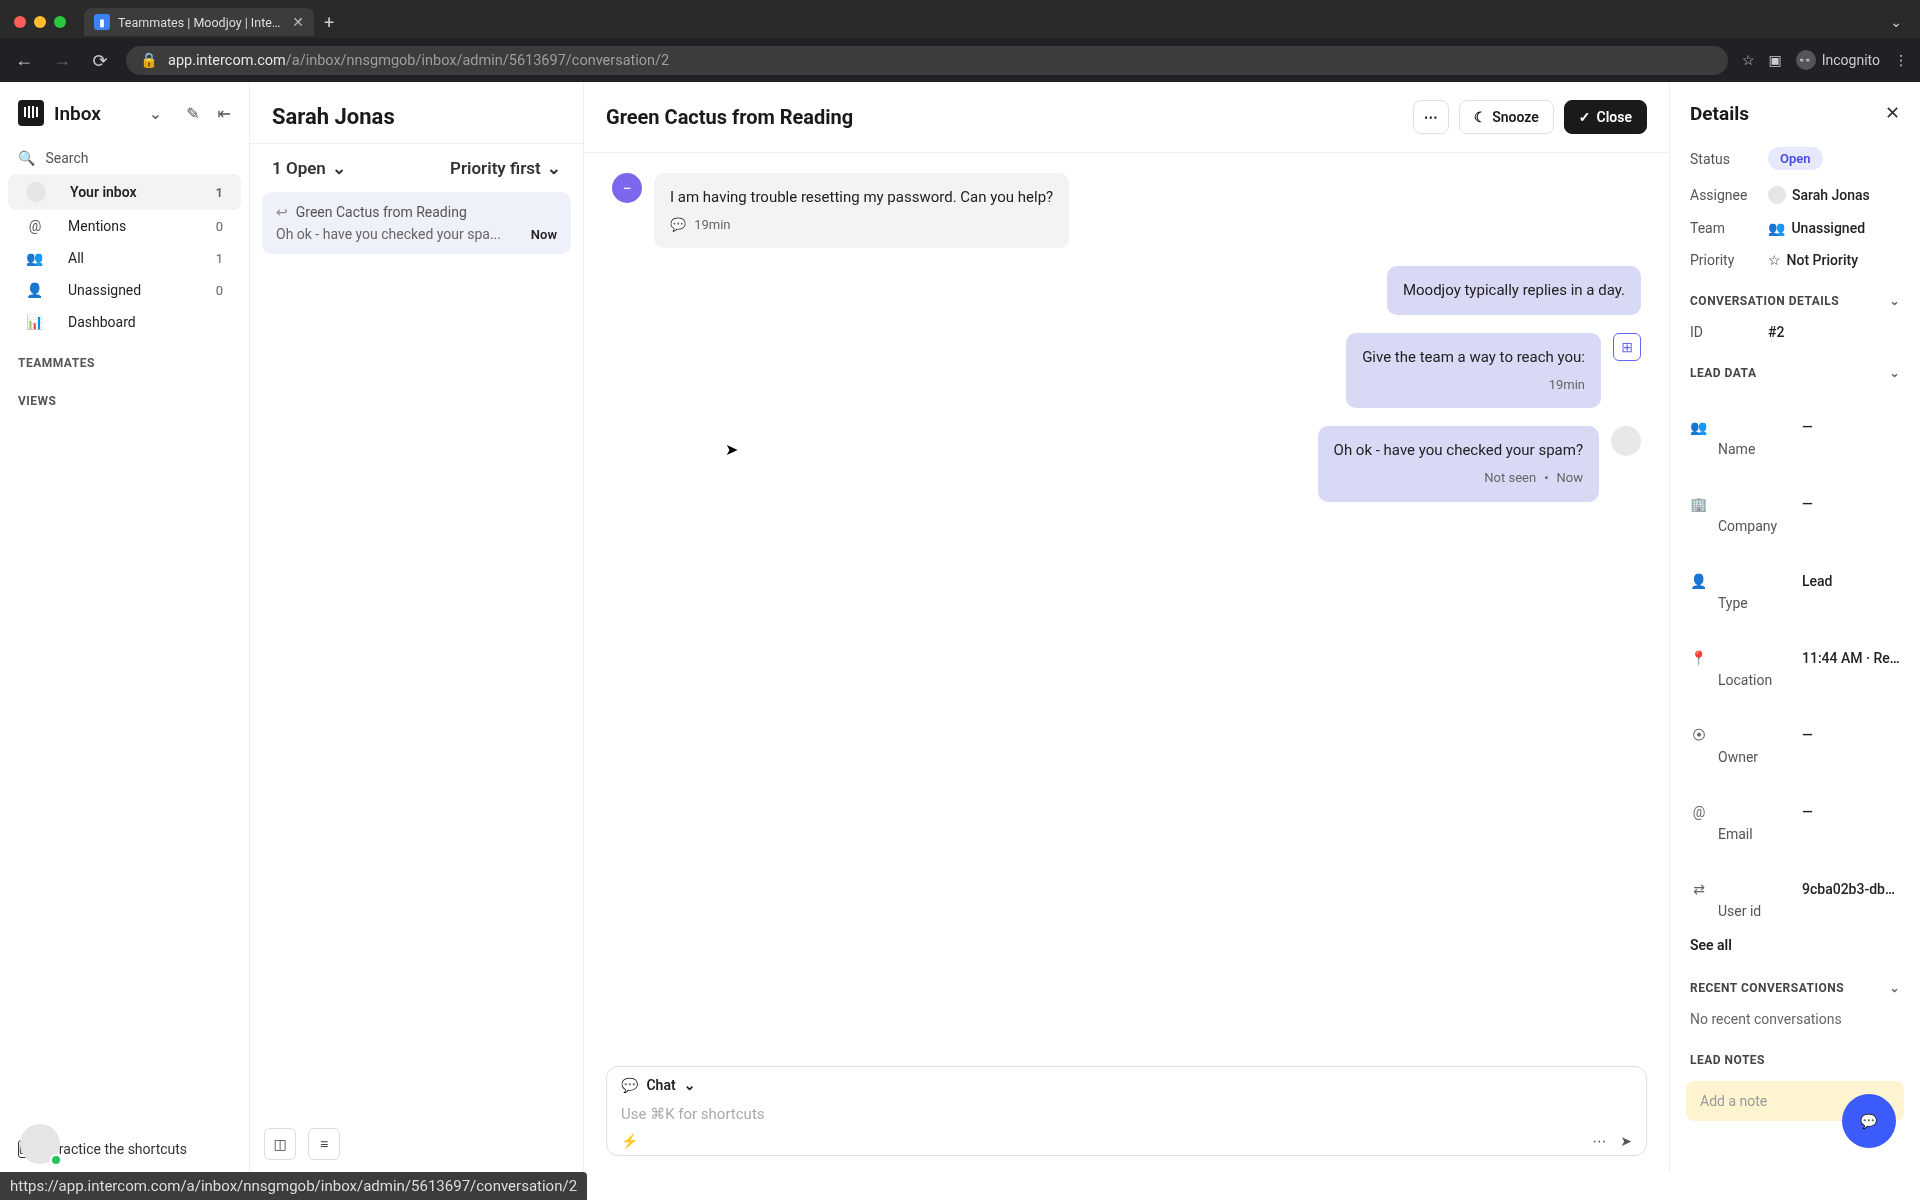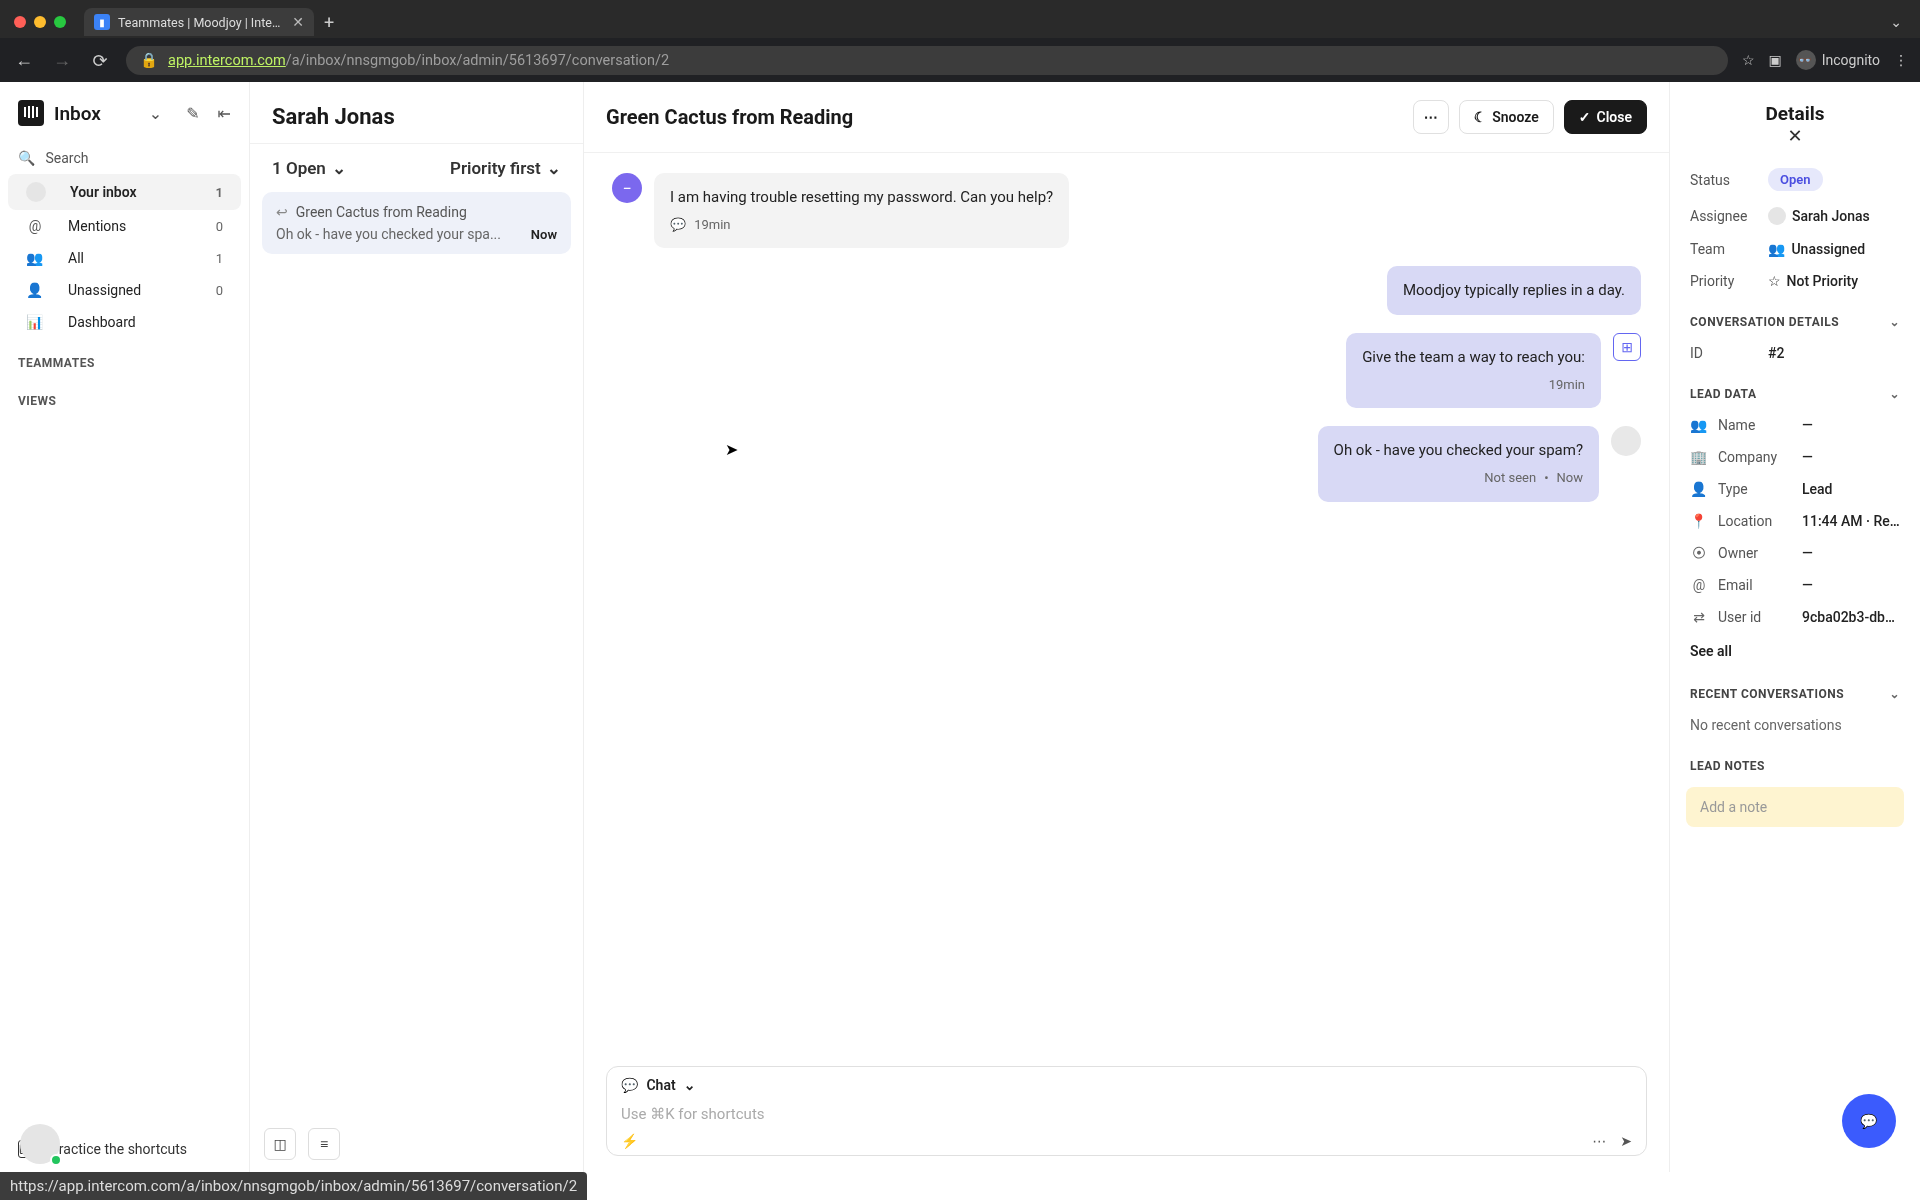--- a/index.html
+++ b/index.html
@@ -16,21 +16,21 @@
 .tab .title { white-space:nowrap; overflow:hidden; text-overflow:ellipsis; flex:1;}
 .tab .close { color:#bbb; font-size:14px;}
 .new-tab { color:#ccc; font-size:18px; margin-left:10px;}
 .tab-bar .spacer { flex:1;}
 .caret-down { color:#ccc; margin-right:8px;}
 .address-bar { display:flex; align-items:center; background:#202124; padding:8px 12px; gap:14px; height:44px;}
 .nav-btn { color:#ccc; font-size:18px; width:24px; text-align:center;}
 .nav-btn.disabled{color:#666;}
 .url-field { flex:1; background:#3c3c3c; border-radius:20px; display:flex; align-items:center; padding:6px 14px; color:#e0e0e0; gap:10px; font-size:14.5px;}
 .lock { color:#ccc;}
-.url-main { color:#bef264;text-decoration:underline;}
+.url-main { color:#e5e5e5;}
 .url-path { color:#9e9e9e;}
 .addr-right { display:flex; align-items:center; gap:14px; color:#ccc;}
 .incognito { display:flex; align-items:center; gap:6px;}
 .incognito-icon { width:20px; height:20px; background:#555; border-radius:50%; display:flex;align-items:center;justify-content:center;color:#ddd;font-size:11px;}
 
 
 .app { display:flex; height:calc(1200px - 82px - 28px); background:#fff;}
 .sidebar { width:250px; border-right:1px solid #eee; padding-top:18px; display:flex; flex-direction:column;}
 .sidebar-top { display:flex; align-items:center; padding:0 18px 16px 18px; gap:10px;}
 .logo { width:26px; height:26px; background:#1a1a1a; border-radius:4px; display:flex;align-items:center;justify-content:center;}
@@ -83,33 +83,33 @@
 .bot-icn{width:28px;height:28px;border:1.5px solid #6366f1;border-radius:6px;display:flex;align-items:center;justify-content:center;color:#6366f1;}
 .composer-wrap { padding:16px 22px;}
 .composer { border:1px solid #e0e0e0; border-radius:12px; padding:10px 14px 6px 14px;}
 .composer-top { display:flex;align-items:center;gap:8px;font-weight:600;color:#222;margin-bottom:8px;}
 .composer-input { color:#aaa; font-size:15px; padding:4px 0 10px 0;}
 .composer-bottom { display:flex;align-items:center;gap:14px;color:#555;}
 .composer-bottom .spacer{flex:1;}
 
 
 .details-col { width:250px; padding:0; overflow:auto;}
-.details-header { display:flex;align-items:center;padding:20px 20px 14px 20px;flex-direction:column;}
+.details-header { display:flex;padding:20px 20px 14px 20px;}
 .details-header h3 { font-size:19px;font-weight:700;flex:1;}
 .close-x{font-size:18px;color:#333;}
 .detail-row { display:flex;align-items:center;padding:8px 20px;font-size:14px;}
 .detail-label{color:#555;width:78px;}
 .detail-value{display:flex;align-items:center;gap:6px;color:#222;font-weight:500;}
 .badge-open{background:#e6e8fb;color:#4a4de0;padding:4px 12px;border-radius:14px;font-weight:600;font-size:13px;}
 .avatar-xs{width:18px;height:18px;border-radius:50%;background:#e5e5e5;}
 .section-h { display:flex;align-items:center;padding:18px 20px 8px 20px;font-size:12px;font-weight:700;color:#444;letter-spacing:.5px;text-transform:uppercase;}
 .section-h .chev{margin-left:auto;color:#666;}
 .lead-row { display:flex;align-items:center;padding:8px 20px;font-size:14px;gap:10px;}
 .lead-icn{width:18px;color:#666;text-align:center;}
-.lead-label{color:#555;width:74px;}
+.lead-label{color:#555;width:74px;margin-top:45px;}
 .lead-value{color:#222;font-weight:500;flex:1;white-space:nowrap;overflow:hidden;text-overflow:ellipsis;}
 .see-all{padding:10px 20px;font-weight:600;color:#222;}
 .note-input{margin:6px 16px;background:#fef4d0;border-radius:8px;padding:12px 14px;color:#999;font-size:14px;}
 
 
 .status-bar { position:absolute; bottom:0; left:0; background:#3c3c3c; color:#ddd; font-size:15px; padding:5px 10px; border-radius:0 4px 0 0;}
 
 
 .fab { position:absolute; right:24px; bottom:24px; width:54px;height:54px;border-radius:50%;background:#3b5bfd;display:flex;align-items:center;justify-content:center;color:#fff;}
 .cursor-ptr { position:absolute; left:475px; top:358px; font-size:16px; color:#000; pointer-events:none;}

